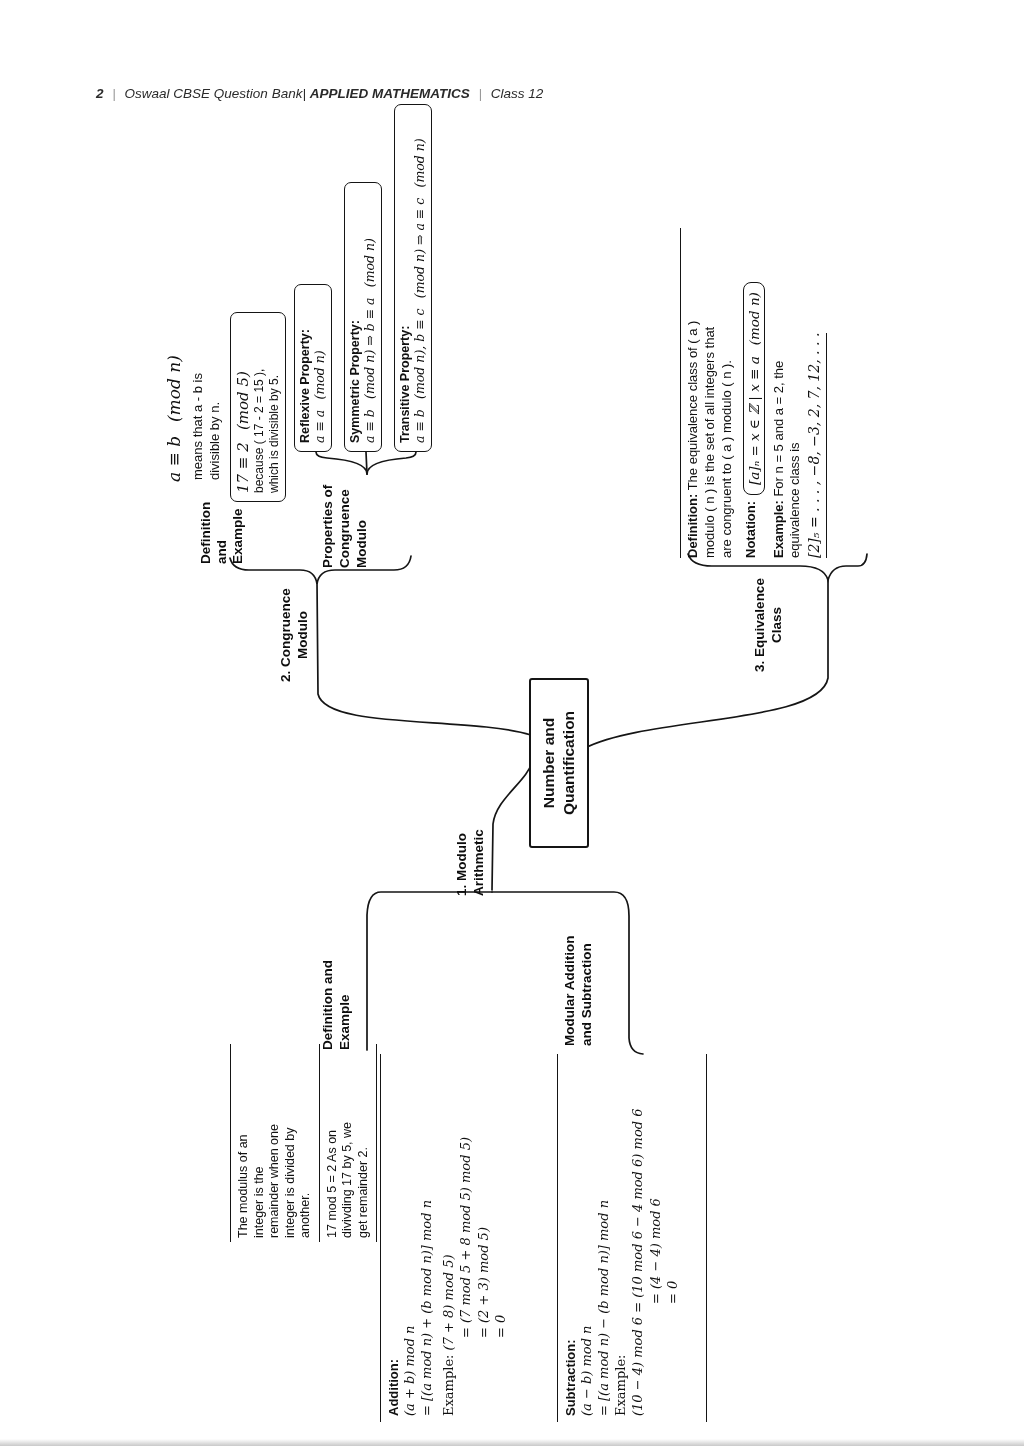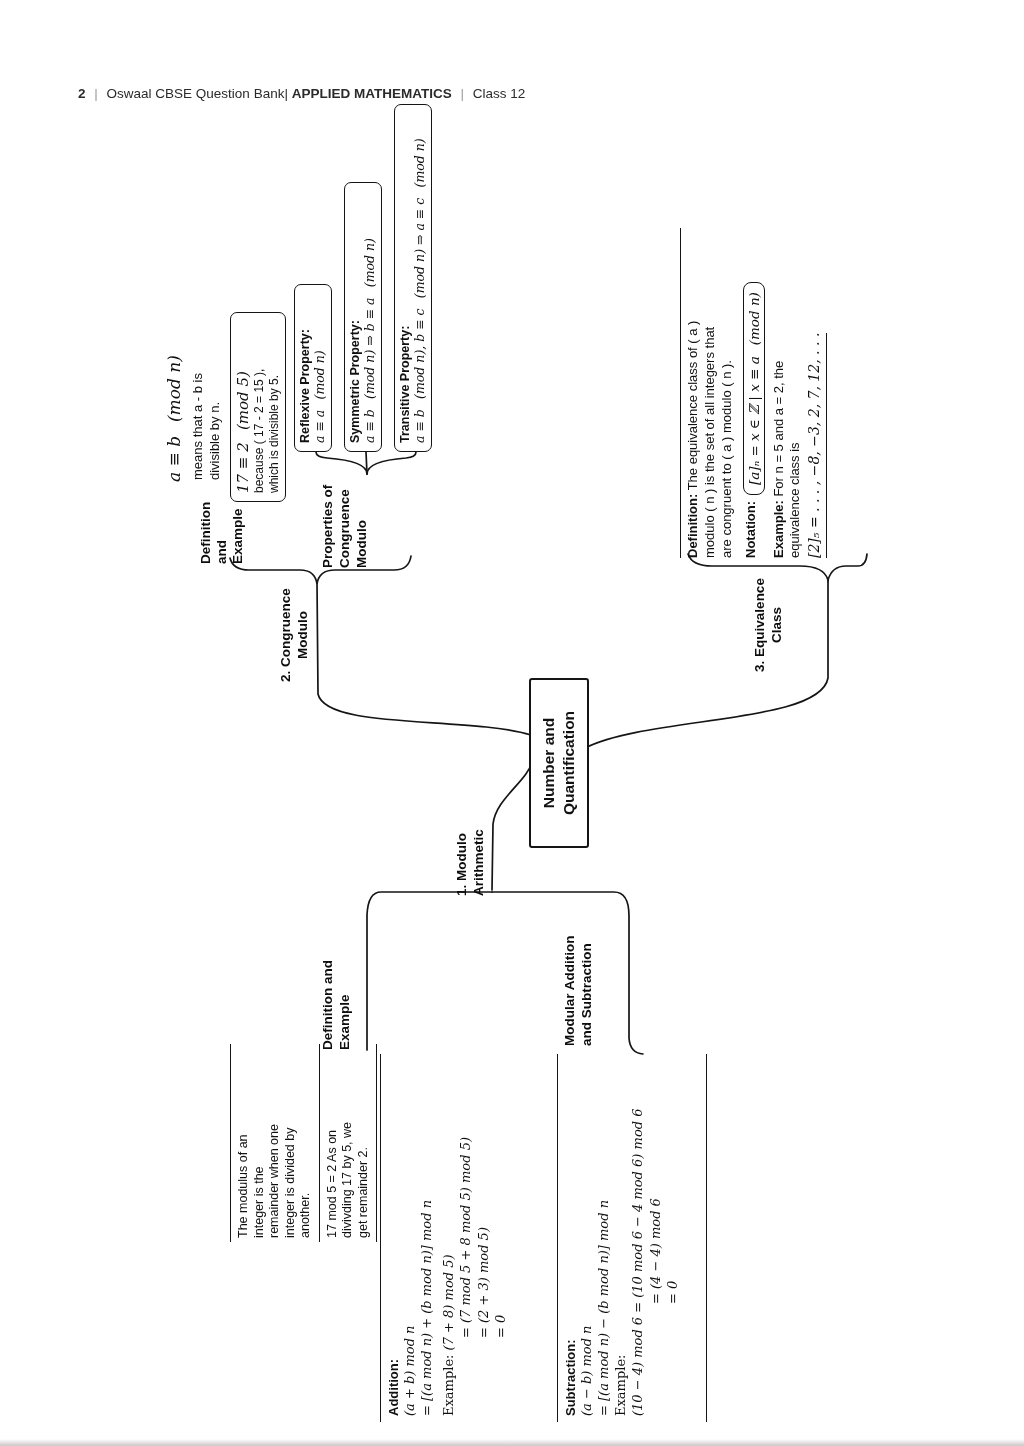--- a/index.html
+++ b/index.html
@@ -1,19 +1,19 @@
 <!DOCTYPE html>
 <html><head>
 <meta charset="utf-8">
 <style>
   html,body{margin:0;padding:0;background:#9a9a9a;}
   #page{position:relative;width:1024px;height:1446px;background:#ffffff;overflow:hidden;
         font-family:"Liberation Sans",sans-serif;color:#111;}
   
-  .header{position:absolute;left:78px;top:86px;font-size:13.5px;color:#2b2b2b;white-space:nowrap;}
+  .header{position:absolute;left:96px;top:86px;font-size:13.5px;color:#2b2b2b;white-space:nowrap;font-style:italic;}
   .header .b{font-weight:bold;}
   .header .sep{color:#9a9a9a;padding:0 5px;}
   
   #map{position:absolute;left:80px;top:110px;width:1320px;height:790px;
        transform-origin:0 0;transform:rotate(-90deg) translate(-1320px,0);}
   #map .abs{position:absolute;}
   .pre{white-space:pre-line;}
   .lbl{font-weight:bold;font-size:13.5px;line-height:1.25;color:#0d0d0d;}
   .math{font-family:"DejaVu Serif",serif;font-style:italic;}
   .mathline{font-family:"DejaVu Serif",serif;font-style:italic;font-size:13px;line-height:1.32;}

